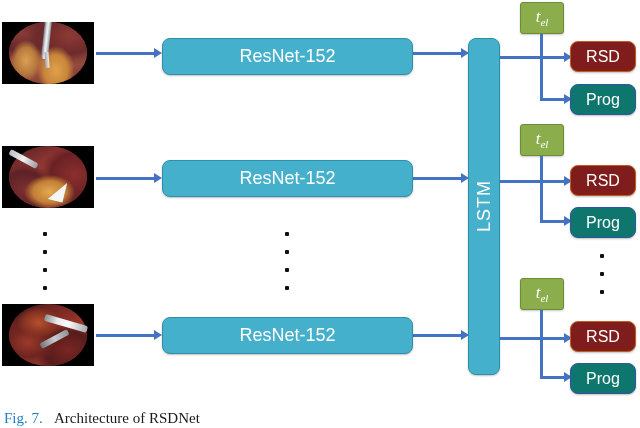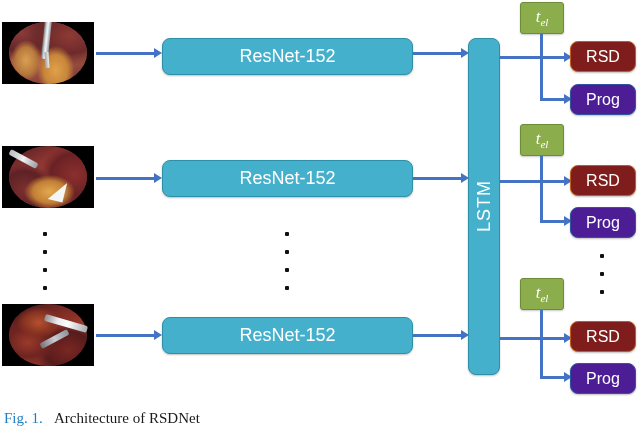--- a/index.html
+++ b/index.html
@@ -61,21 +61,21 @@
        justify-content:center;color:#fff;border-radius:8px;}
   .resnet{background:#45B0CB;border:1.5px solid #2E90A8;font-size:18px;
           box-shadow:0 1px 2px rgba(0,0,0,.25);}
   .lstm{background:#45B0CB;border:1.5px solid #2E90A8;font-size:18px;
         box-shadow:0 1px 2px rgba(0,0,0,.25);}
   .lstm span{writing-mode:vertical-rl;transform:rotate(180deg);letter-spacing:1px;}
   .tel{background:#8CAD4C;border:1.5px solid #6E8C37;border-radius:3px;font-size:17px;
        box-shadow:0 1px 2px rgba(0,0,0,.22);}
   .rsd{background:#7f1d1d;border:1.5px solid #C05E1B;font-size:16px;
        box-shadow:0 1px 2px rgba(0,0,0,.25);}
-  .prog{background:#4c1d95;border:1.5px solid #2F55A0;font-size:16px;
+  .prog{background:#0f766e;border:1.5px solid #2F55A0;font-size:16px;
         box-shadow:0 1px 2px rgba(0,0,0,.25);}
   .tel i{font-style:italic;font-family:"Liberation Serif",serif;}
   .tel sub{font-size:11px;font-style:italic;font-family:"Liberation Serif",serif;}
 
   
   .ln{position:absolute;background:#4472C4;}
   .lnh{height:2.5px;}
   .lnv{width:2.5px;}
   .arw{position:absolute;width:0;height:0;
        border-top:5px solid transparent;border-bottom:5px solid transparent;
@@ -211,17 +211,17 @@
       <b></b>
       <b></b>
   </div>
   <div class="dots" style="left:600px;top:254px;gap:14px;">
     <b></b>
       <b></b>
       <b></b>
   </div>
 
   <div class="cap">
-    <span class="fig">Fig. 1.</span>
+    <span class="fig">Fig. 7.</span>
     &nbsp;&nbsp;<span>Architecture of RSDNet</span>
   </div>
 
 </div>
 
 </body></html>

